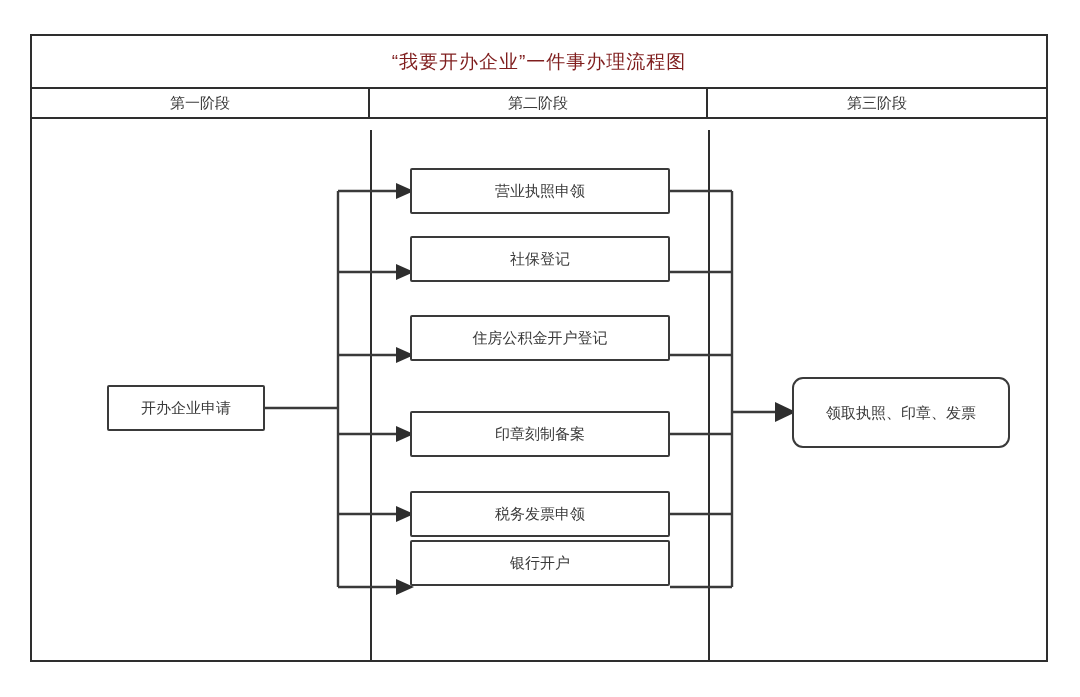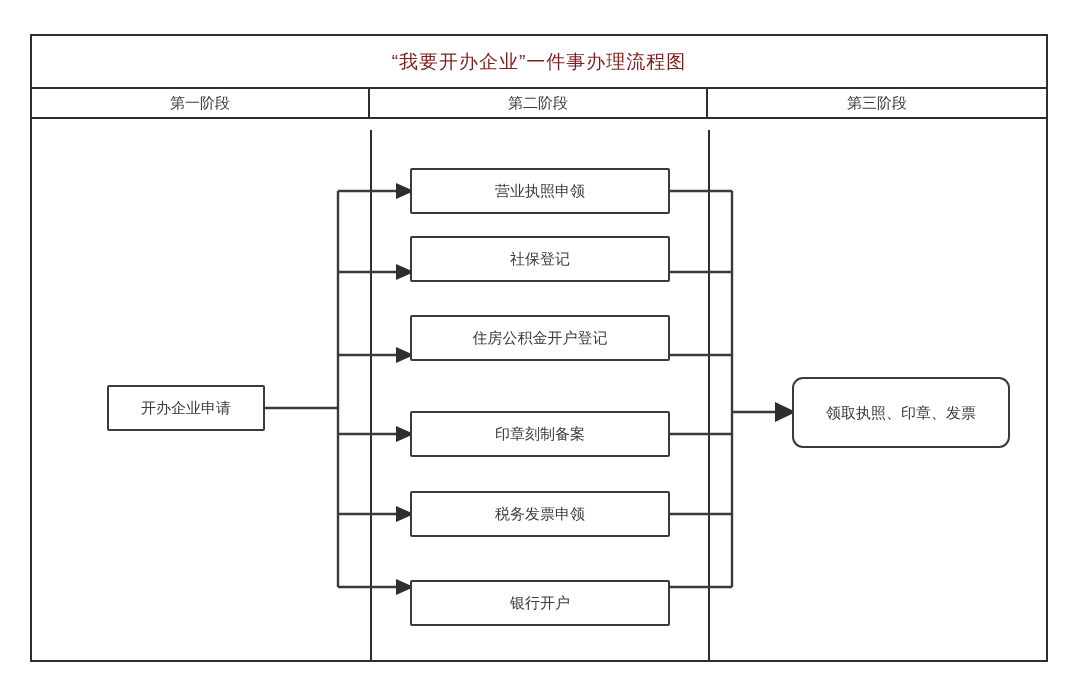--- a/index.html
+++ b/index.html
@@ -115,21 +115,21 @@
   .node.mid {
     left: 410px;
     width: 260px;
     height: 46px;
   }
   .node.m0 { top: 168px; }
   .node.m1 { top: 236px; }
   .node.m2 { top: 315px; }
   .node.m3 { top: 411px; }
   .node.m4 { top: 491px; text-align: center; }
-  .node.m5 { top: 580px; }
+  .node.m5 { top: 540px; }
 
   .node.end {
     left: 792px;
     top: 377px;
     width: 218px;
     height: 71px;
     border-radius: 11px;
   }
 
   

